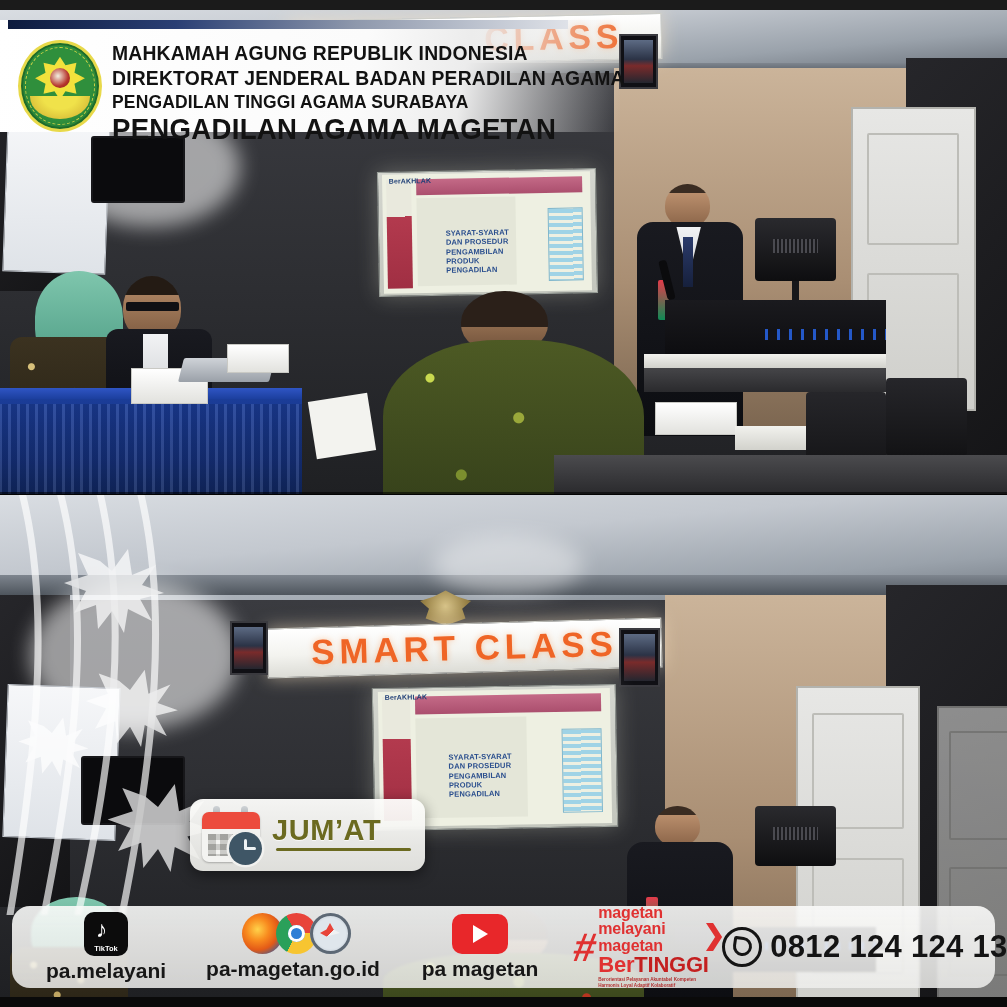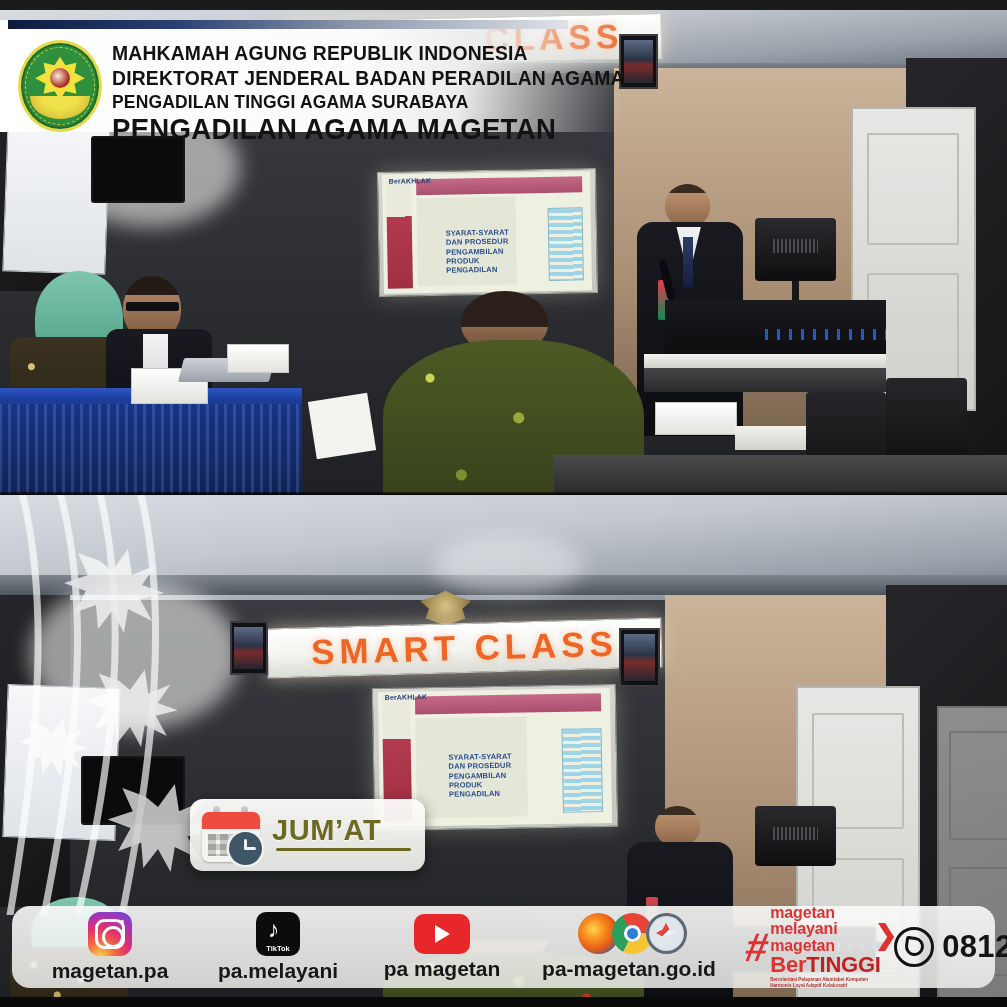--- a/index.html
+++ b/index.html
@@ -446,51 +446,43 @@
     <div id="headtext">
       <div class="l l1">MAHKAMAH AGUNG REPUBLIK INDONESIA</div>
       <div class="l l2">DIREKTORAT JENDERAL BADAN PERADILAN AGAMA</div>
       <div class="l l3">PENGADILAN TINGGI AGAMA SURABAYA</div>
       <div class="l l4">PENGADILAN AGAMA MAGETAN</div>
     </div>
   </div>
 
   <div id="footer">
 
-    <div class="fitem" style="width:168px;">
-      <div class="igico">
-        <div class="sq"></div>
-          <div class="ci"></div>
-          <div class="dt"></div>
-      </div>
-      <div class="lbl">magetan.pa</div>
-    </div>
 
     <div class="fitem" style="width:160px;">
       <div class="ttico">
         <div class="note">♪</div>
         <div class="tag">TikTok</div>
       </div>
       <div class="lbl">pa.melayani</div>
+    </div>
+
+    <div class="fitem" style="width:206px;">
+      <div class="browsers">
+        <div class="bico ff"></div>
+        <div class="bico ch"></div>
+        <div class="bico sf"></div>
+      </div>
+      <div class="lbl">pa-magetan.go.id</div>
     </div>
 
     <div class="fitem" style="width:160px;">
       <div class="ytico">
           <div class="tri"></div>
         </div>
       <div class="lbl">pa magetan</div>
-    </div>
-
-    <div class="fitem" style="width:206px;">
-      <div class="browsers">
-        <div class="bico ff"></div>
-        <div class="bico ch"></div>
-        <div class="bico sf"></div>
-      </div>
-      <div class="lbl">pa-magetan.go.id</div>
     </div>
 
     <div id="berak">
       <div class="hashmark">#</div>
       <div class="stack">
         <div class="w">magetan</div>
         <div class="w">melayani</div>
         <div class="w">magetan</div>
         <div class="brand">
           <span class="ber">Ber</span><span class="akh">TINGGI</span>

